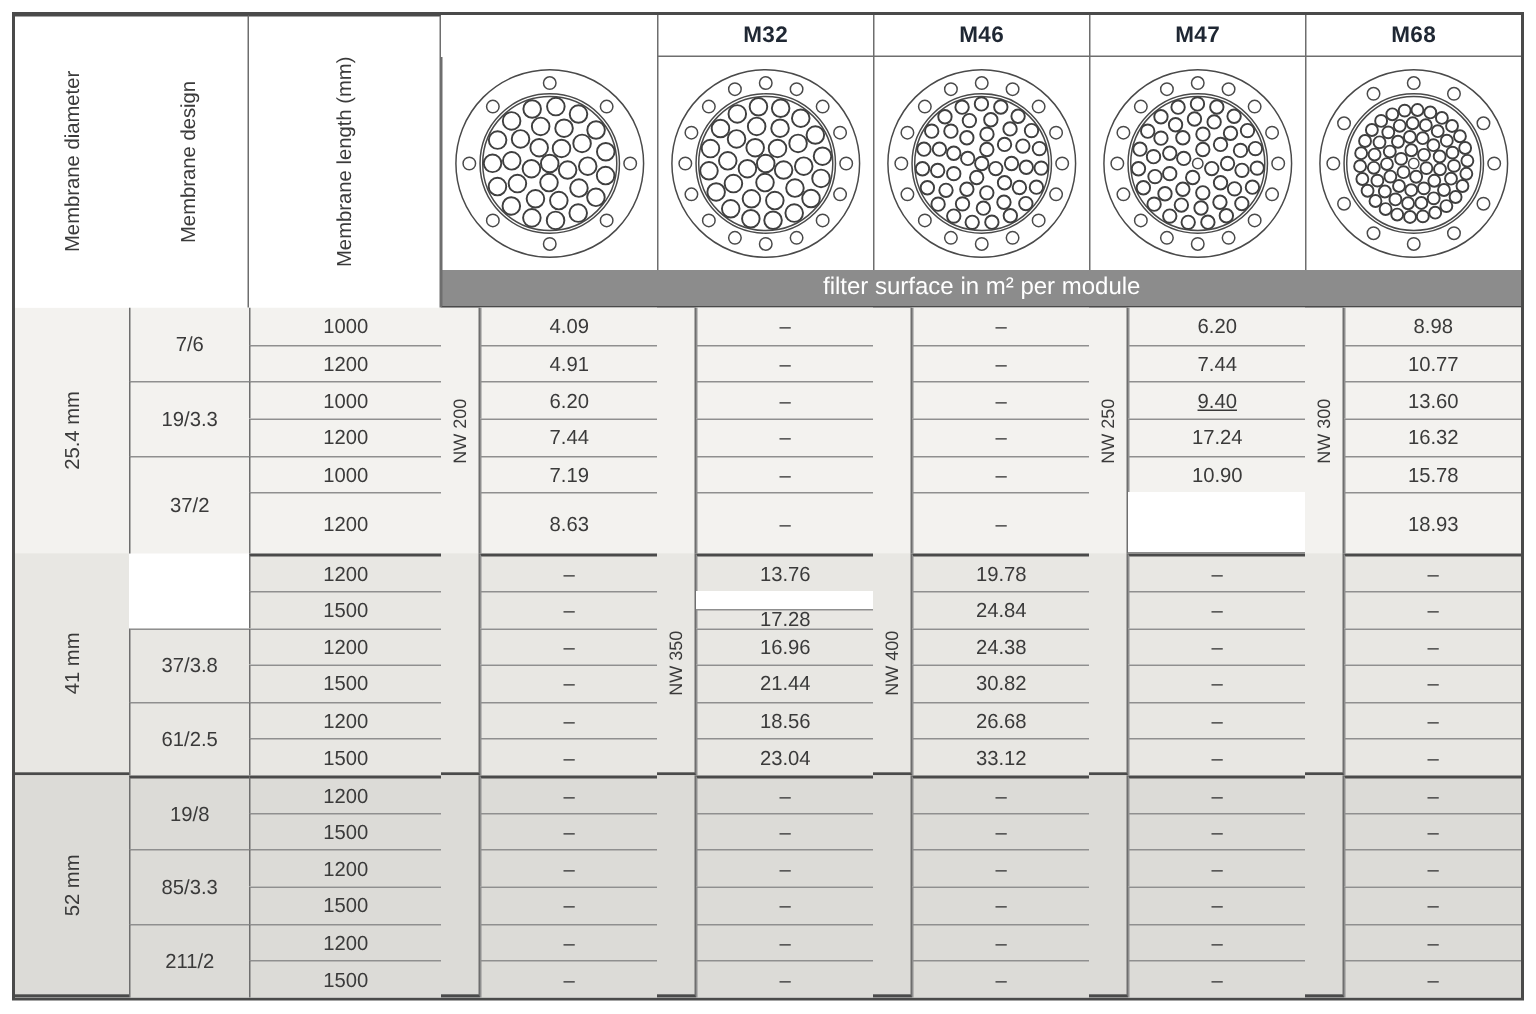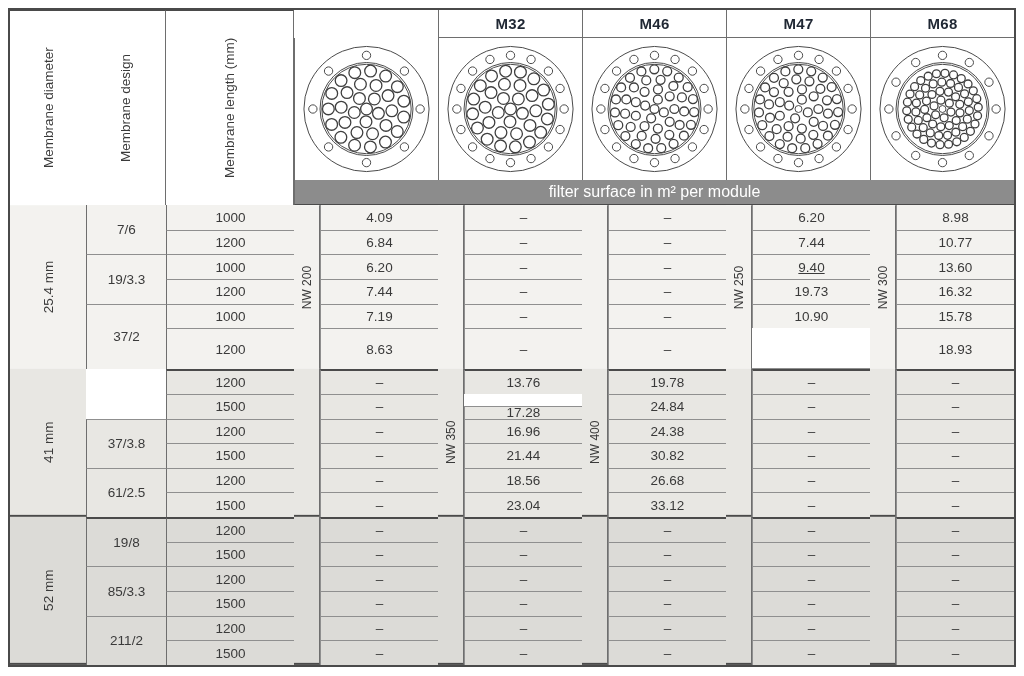--- a/index.html
+++ b/index.html
@@ -372,21 +372,21 @@
       <div class="c bl bg0 bt" style="grid-area: 6 / 2 / span 2;">19/3.3</div>
       <div class="c bl bg0 bt" style="grid-area: 8 / 2 / span 2;">37/2</div>
       <div class="c num bl bg0" style="grid-area: 4 / 3;">1000</div>
       <div class="c num bl bg0 bt" style="grid-area: 5 / 3;">1200</div>
       <div class="c num bl bg0 bt" style="grid-area: 6 / 3;">1000</div>
       <div class="c num bl bg0 bt" style="grid-area: 7 / 3;">1200</div>
       <div class="c num bl bg0 bt" style="grid-area: 8 / 3;">1000</div>
       <div class="c num bl bg0 bt" style="grid-area: 9 / 3;">1200</div>
       <div class="c vt nw bl bg0" style="grid-area: 4 / 4 / span 6;">NW 200</div>
       <div class="c num blt bg0" style="grid-area: 4 / 5;">4.09</div>
-      <div class="c num blt bg0 bt" style="grid-area: 5 / 5;">6.84</div>
+      <div class="c num blt bg0 bt" style="grid-area: 5 / 5;">4.91</div>
       <div class="c num blt bg0 bt" style="grid-area: 6 / 5;">6.20</div>
       <div class="c num blt bg0 bt" style="grid-area: 7 / 5;">7.44</div>
       <div class="c num blt bg0 bt" style="grid-area: 8 / 5;">7.19</div>
       <div class="c num blt bg0 bt" style="grid-area: 9 / 5;">8.63</div>
       <div class="c vt nw bl bg0" style="grid-area: 4 / 6 / span 6;"></div>
       <div class="c num blt bg0" style="grid-area: 4 / 7;">–</div>
       <div class="c num blt bg0 bt" style="grid-area: 5 / 7;">–</div>
       <div class="c num blt bg0 bt" style="grid-area: 6 / 7;">–</div>
       <div class="c num blt bg0 bt" style="grid-area: 7 / 7;">–</div>
       <div class="c num blt bg0 bt" style="grid-area: 8 / 7;">–</div>
@@ -395,21 +395,21 @@
       <div class="c num blt bg0" style="grid-area: 4 / 9;">–</div>
       <div class="c num blt bg0 bt" style="grid-area: 5 / 9;">–</div>
       <div class="c num blt bg0 bt" style="grid-area: 6 / 9;">–</div>
       <div class="c num blt bg0 bt" style="grid-area: 7 / 9;">–</div>
       <div class="c num blt bg0 bt" style="grid-area: 8 / 9;">–</div>
       <div class="c num blt bg0 bt" style="grid-area: 9 / 9;">–</div>
       <div class="c vt nw bl bg0" style="grid-area: 4 / 10 / span 6;">NW 250</div>
       <div class="c num blt bg0" style="grid-area: 4 / 11;">6.20</div>
       <div class="c num blt bg0 bt" style="grid-area: 5 / 11;">7.44</div>
       <div class="c num blt bg0 bt" style="grid-area: 6 / 11; text-decoration: underline;">9.40</div>
-      <div class="c num blt bg0 bt" style="grid-area: 7 / 11;">19.73</div>
+      <div class="c num blt bg0 bt" style="grid-area: 7 / 11;">17.24</div>
       <div class="c num blt bg0 bt" style="grid-area: 8 / 11;">10.90</div>
       <div class="c num blt bg0 bt" style="grid-area: 9 / 11; margin-top: 40px;">13.08</div>
       <div class="c vt nw bl bg0" style="grid-area: 4 / 12 / span 6;">NW 300</div>
       <div class="c num blt bg0" style="grid-area: 4 / 13;">8.98</div>
       <div class="c num blt bg0 bt" style="grid-area: 5 / 13;">10.77</div>
       <div class="c num blt bg0 bt" style="grid-area: 6 / 13;">13.60</div>
       <div class="c num blt bg0 bt" style="grid-area: 7 / 13;">16.32</div>
       <div class="c num blt bg0 bt" style="grid-area: 8 / 13;">15.78</div>
       <div class="c num blt bg0 bt" style="grid-area: 9 / 13;">18.93</div>
       <div class="c vt bg1 gsep" style="grid-area: 10 / 1 / span 6;">41 mm</div>

